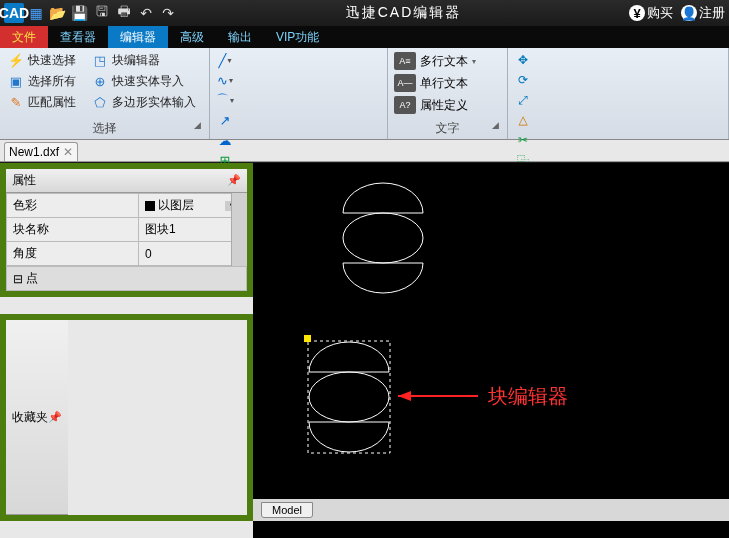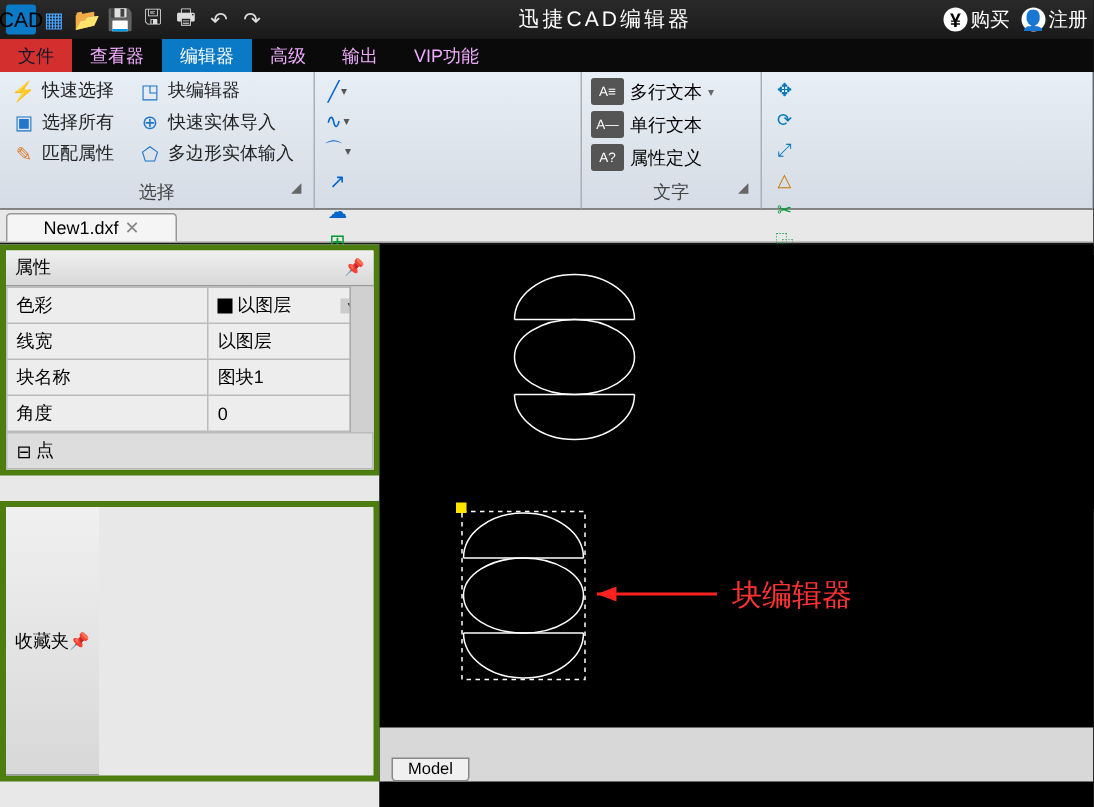--- a/index.html
+++ b/index.html
@@ -1,66 +1,66 @@
 <!DOCTYPE html>
 <html><head>
 <meta charset="utf-8">
 <style>
 *{margin:0;padding:0;box-sizing:border-box;font-family:"Microsoft YaHei","SimSun",Arial,sans-serif;font-size:12px;user-select:none}
 body{width:729px;height:538px;background:#1a1a1a;overflow:hidden;position:relative}
 .titlebar{height:26px;background:linear-gradient(#2a2a2a,#1a1a1a);display:flex;align-items:center;color:#fff;padding:0 4px}
 .titlebar .qat{display:flex;gap:2px;align-items:center}
 .titlebar .qat span{width:20px;height:20px;display:flex;align-items:center;justify-content:center;cursor:pointer;font-size:14px}
-.cad-logo{background:#0a7ac7;color:#000000;font-size:9px;padding:2px 3px;border-radius:2px;font-weight:normal}
+.cad-logo{background:#0a7ac7;color:#ffffff;font-size:9px;padding:2px 3px;border-radius:2px;font-weight:bold}
 .titlebar .title{flex:1;text-align:center;font-size:14px;letter-spacing:2px}
 .titlebar .right{display:flex;gap:8px;align-items:center}
 .titlebar .right span{display:flex;align-items:center;gap:2px;font-size:13px}
 .circle-icon{width:16px;height:16px;border-radius:50%;background:#fff;color:#000;display:inline-flex;align-items:center;justify-content:center;font-size:11px;font-weight:bold}
 .menubar{height:22px;background:#0a0a0a;display:flex}
-.menubar .tab{padding:3px 12px;color:#f0abfc;cursor:pointer;font-size:12px}
-.menubar .tab.active-file{background:#d32f2f;color:#0f172a}
+.menubar .tab{padding:3px 12px;color:#7dd3fc;cursor:pointer;font-size:12px}
+.menubar .tab.active-file{background:#d32f2f;color:#fde047}
 .menubar .tab.active-edit{background:#0a7ac7;color:#fff}
 .ribbon{height:92px;background:linear-gradient(#e8eef5,#d5dce5);display:flex;border-bottom:1px solid #888}
 .ribbon-group{border-right:1px solid #a8b0bb;padding:3px 6px 0;display:flex;flex-direction:column;min-width:0}
 .ribbon-group .gbody{flex:1;display:flex;flex-direction:column;gap:2px}
 .ribbon-group .glabel{text-align:center;font-size:11px;color:#444;padding:2px 0;position:relative}
 .ribbon-group .glabel .arrow{position:absolute;right:2px;font-size:9px;color:#666}
 .rbtn{display:flex;align-items:center;gap:4px;padding:1px 2px;cursor:pointer;font-size:12px;color:#222}
 .rbtn .ic{width:16px;height:16px;display:inline-flex;align-items:center;justify-content:center;font-size:13px}
 .icon-grid{display:flex;flex-wrap:wrap;gap:3px;width:160px}
 .icon-grid .ic{width:18px;height:18px;display:flex;align-items:center;justify-content:center;cursor:pointer;font-size:13px}
 .icon-grid .ic.dd::after{content:"▾";font-size:8px;color:#555;margin-left:1px}
 .text-group .trow{display:flex;align-items:center;gap:4px;padding:1px 0}
 .text-group .tic{width:22px;height:18px;background:#555;color:#fff;font-size:9px;display:flex;align-items:center;justify-content:center;border-radius:2px}
 .tools-grid{display:flex;flex-wrap:wrap;gap:4px 6px;width:180px}
 .tools-grid .ic{width:18px;height:18px;cursor:pointer;display:flex;align-items:center;justify-content:center}
 .doctabs{height:22px;background:#e8e8e8;border-bottom:1px solid #999;display:flex;align-items:flex-end;padding-left:4px}
-.doctab{background:#f5f5f5;border:1px solid #999;border-bottom:none;padding:2px 24px;font-size:11px;display:flex;align-items:center;gap:4px;border-radius:3px 3px 0 0}
+.doctab{background:#f5f5f5;border:1px solid #999;border-bottom:none;padding:2px 4px;font-size:11px;display:flex;align-items:center;gap:4px;border-radius:3px 3px 0 0}
 .doctab .x{color:#888;cursor:pointer}
 .workspace{position:absolute;top:163px;left:0;right:0;bottom:0;display:flex}
 .left-panel{width:253px;display:flex;flex-direction:column;background:#e8e8e8}
-.panel-sec{border:4px solid #4d7c0f;margin-bottom:17px}
+.panel-sec{border:6px solid #4d7c0f;margin-bottom:17px}
 .panel-hdr{background:linear-gradient(#f0f0f0,#d8d8d8);padding:3px 6px;font-size:12px;display:flex;justify-content:space-between;align-items:center;border-bottom:1px solid #999}
 .panel-hdr .pin{font-size:11px;cursor:pointer}
 .combo{width:100%;background:#fff;border:1px solid #888;padding:2px 4px;font-size:12px;display:flex;justify-content:space-between;align-items:center}
 .combo .dd{background:#ddd;padding:0 3px;font-size:10px}
 .prop-table{width:100%;border-collapse:collapse;font-size:12px}
 .prop-table td{border:1px solid #bbb;padding:3px 6px;background:#ededed}
 .prop-table td:first-child{width:55%}
 .prop-table .val{display:flex;align-items:center;gap:3px}
 .prop-table .blk{width:10px;height:10px;background:#000;display:inline-block}
 .prop-scroll{position:relative}
 .prop-scroll::after{content:"";position:absolute;right:0;top:0;bottom:0;width:15px;background:#d0d0d0;border-left:1px solid #aaa}
 .section-row{background:#ddd;padding:3px 6px;font-size:12px;display:flex;align-items:center;gap:3px;border:1px solid #bbb}
 .fav-hdrs{display:flex;background:#f0f0f0;border-bottom:1px solid #bbb}
 .fav-hdrs div{flex:1;padding:3px 6px;border-right:1px solid #ccc;font-size:12px}
 .fav-body{height:120px;background:#fff}
 .canvas-area{flex:1;background:#000;position:relative;overflow:hidden}
 .canvas-svg{position:absolute;top:0;left:0}
-.model-tab{position:absolute;bottom:17px;left:0;right:0;height:36px;background:#d8d8d8;display:flex;align-items:flex-end;padding-left:8px}
+.model-tab{position:absolute;bottom:17px;left:0;right:0;height:22px;background:#d8d8d8;display:flex;align-items:center;padding-left:8px}
 .model-tab .mt{background:#f0f0f0;border:1px solid #888;padding:1px 10px;font-size:11px;border-radius:0 0 3px 3px}
 .cmdline{position:absolute;bottom:0;left:0;right:0;height:17px;background:#f0f0f0;border-top:1px solid #999;padding:1px 6px;font-size:12px;color:#333}
 .annotation{position:absolute;color:#ff3333;font-size:20px;font-family:"SimSun"}
 </style>
 </head>
 <body>
 
 <div class="titlebar">
   <div class="qat">
     <span>
@@ -224,24 +224,20 @@
           <td>色彩</td>
           <td>
                   <span class="val">
                     <span class="blk"></span>
                     <span>以图层</span>
                     <span style="margin-left:auto;background:#ccc;padding:0 3px;font-size:9px">▼</span>
                   </span>
                 </td>
         </tr>
         <tr>
-                <td>线宽</td>
-                <td>以图层</td>
-              </tr>
-        <tr>
                 <td>块名称</td>
                 <td>图块1</td>
               </tr>
         <tr>
                 <td>角度</td>
                 <td>0</td>
               </tr>
       </tbody>
           </table>
       </div>

